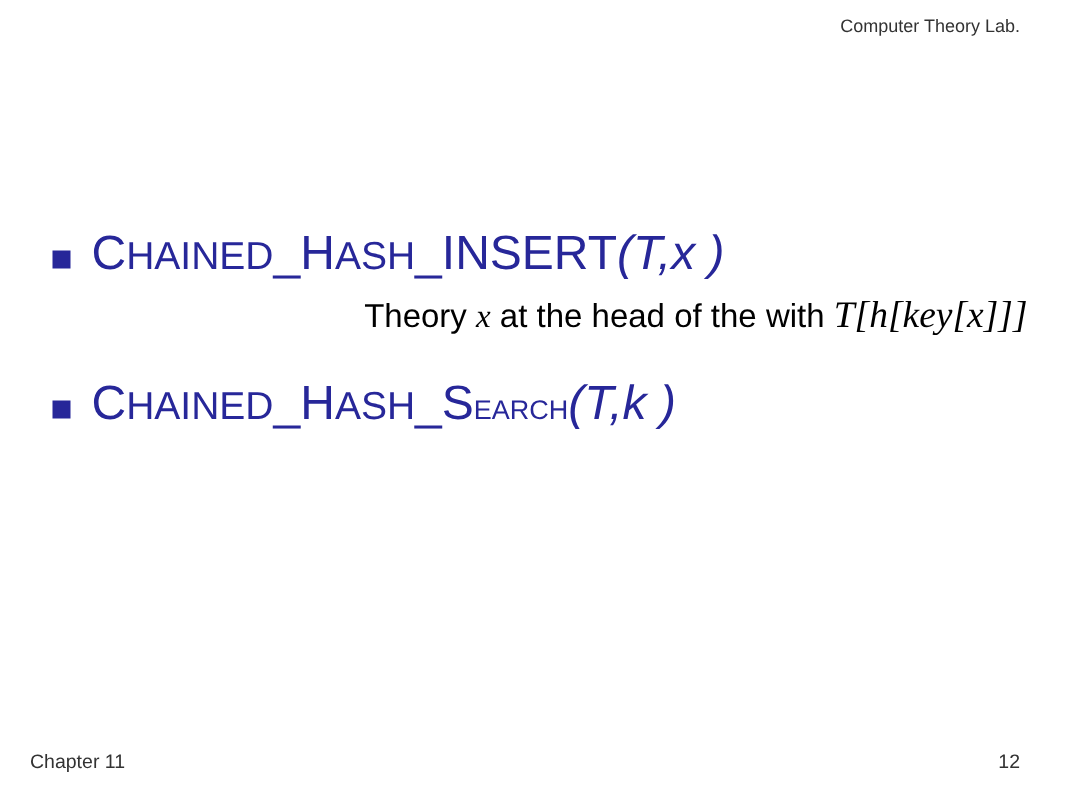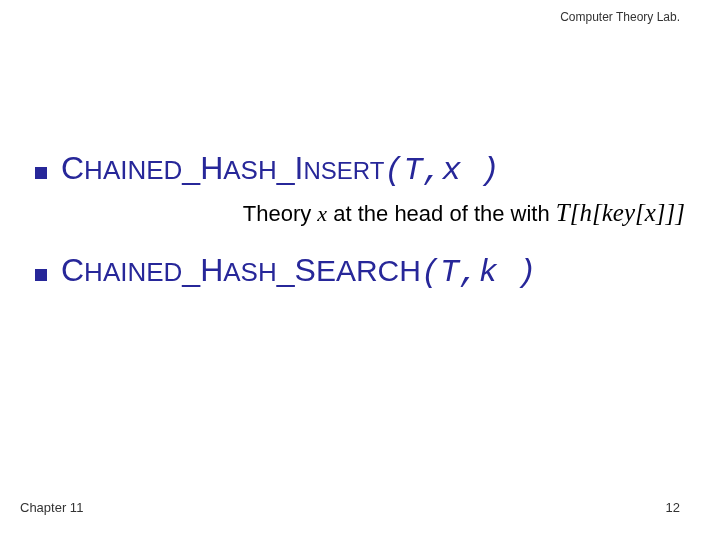--- a/index.html
+++ b/index.html
@@ -43,21 +43,21 @@
     margin-top: 14px;
     flex-shrink: 0;
   }
   .func-name {
     font-size: 32px;
     color: #272799;
     font-family: Verdana, Geneva, sans-serif;
   }
   .func-params {
     font-style: italic;
-    font-family: Liberation Mono, monospace;
+    font-family: Liberation Sans, sans-serif;
   }
   .desc {
     font-size: 22px;
     color: #000;
     margin-left: 8px;
     margin-bottom: 22px;
     line-height: 1.4;
     font-family: Verdana, Geneva, sans-serif;
   }
   .desc .ital {
@@ -87,30 +87,30 @@
 </head>
 <body>
 
 <div class="header">Computer Theory Lab.</div>
 
 <div class="content">
 
   <div class="bullet-item">
     <div class="bullet"></div>
     <div class="func-name">
-      <span>C</span><span style="font-size:26px">HAINED</span><span>_H</span><span style="font-size:26px">ASH</span><span>_I</span><span style="font-size:24px">NSERT</span><span class="func-params">(T,x )</span>
+      <span>C</span><span style="font-size:26px">HAINED</span><span>_H</span><span style="font-size:26px">ASH</span><span>_I</span><span style="font-size:32px">NSERT</span><span class="func-params">(T,x )</span>
     </div>
   </div>
   <div class="desc">
     <span>Theory </span><span class="ital">x</span><span> at the head of the with </span><span class="ital-small">T[h[key[x]]]</span>
   </div>
 
   <div class="bullet-item">
     <div class="bullet"></div>
     <div class="func-name">
-      <span>C</span><span style="font-size:26px">HAINED</span><span>_H</span><span style="font-size:26px">ASH</span><span>_S</span><span style="font-size:30px">EARCH</span><span class="func-params">(T,k )</span>
+      <span>C</span><span style="font-size:26px">HAINED</span><span>_H</span><span style="font-size:26px">ASH</span><span>_S</span><span style="font-size:18px">EARCH</span><span class="func-params">(T,k )</span>
     </div>
   </div>
 
 </div>
 
 <div class="footer-left">Chapter 11</div>
 <div class="footer-right">12</div>
 
 </body></html>

